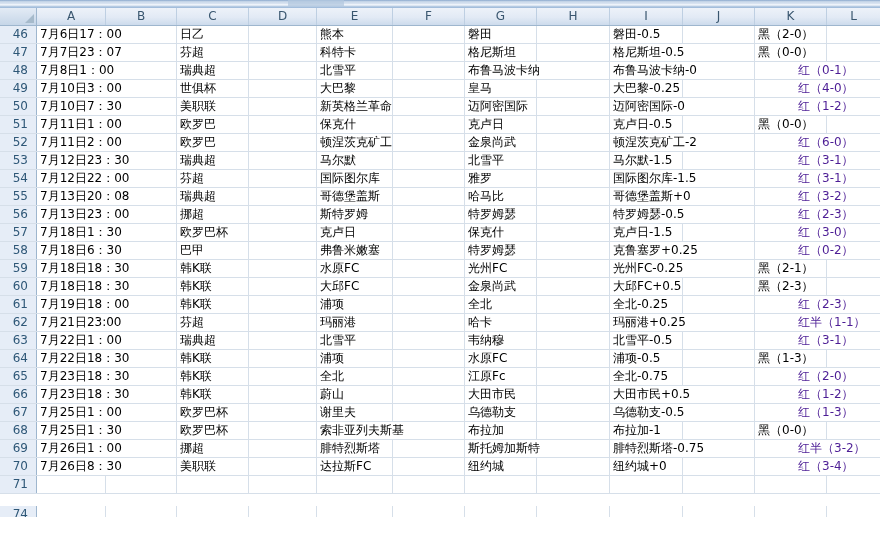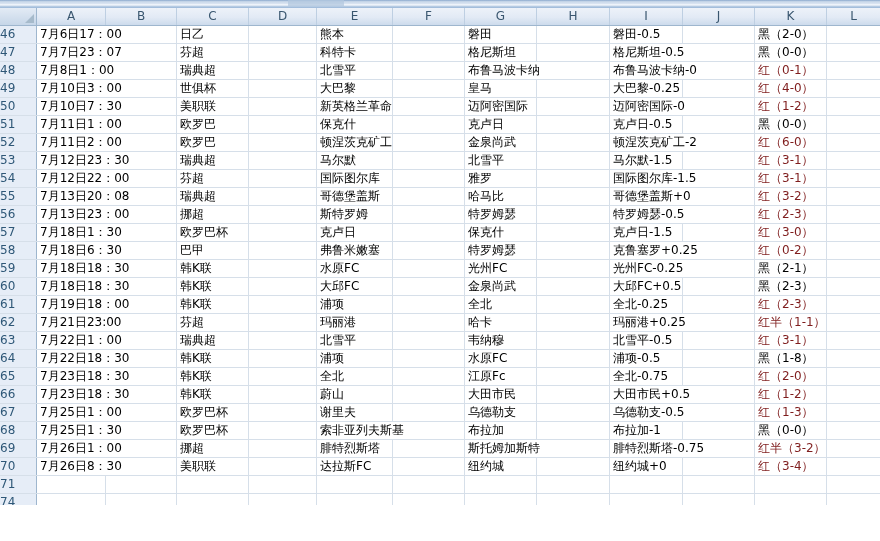--- a/index.html
+++ b/index.html
@@ -37,37 +37,37 @@
     position:relative;
   }
   .corner .tri {
     position:absolute; right:2px; bottom:2px;
     width:0; height:0;
     border-left:9px solid transparent;
     border-bottom:9px solid #A6BACB;
   }
   
   .row { display:flex; height:18px; border-bottom:1px solid #D6DFE9; background:#fff; }
-  .row.partial { height:11px; border-bottom:none; overflow:hidden; }
+  .row.partial { height:11px; border-bottom:none; overflow:hidden;margin-top:12px; }
   .rownum {
     width:37px; flex:none;
     background:#E6EDF7;
     border-right:1px solid #9EB6CE;
-    color:#2E5777; padding-right:8px;
+    color:#2E5777; text-align:right; padding-right:8px;
     line-height:17px; font-size:12px;
   }
   .cell {
     flex:none; line-height:17px;
     border-right:1px solid #D6DFE9;
     padding-left:3px;
     white-space:nowrap; overflow:visible;
     color:#000;
   }
   .cell span { position:relative; z-index:2; background:#fff; display:inline-block; line-height:17px; }
-  .cell.red span { color:#7f1d1d; }
+  .cell.red span { color:#4c1d95;margin-left:40px; }
   
   .ca{width:69px}.cb{width:71px}.cc{width:72px}.cd{width:68px}.ce{width:76px}.cf{width:72px}
   .cg{width:72px}.ch{width:73px}.ci{width:73px}.cj{width:72px}.ck{width:72px}.cl{width:53px; border-right:none;}
   .hcell.ca{width:69px}.hcell.cb{width:71px}.hcell.cc{width:72px}.hcell.cd{width:68px}.hcell.ce{width:76px}.hcell.cf{width:72px}
   .hcell.cg{width:72px}.hcell.ch{width:73px}.hcell.ci{width:73px}.hcell.cj{width:72px}.hcell.ck{width:72px}.hcell.cl{width:53px;border-right:none;}
 </style>
 </head>
 <body>
 
 <div class="sheet">
@@ -368,21 +368,21 @@
         <div class="cell ca"><span>7月22日18：30</span></div>
         <div class="cell cb"></div>
         <div class="cell cc"><span>韩K联</span></div>
         <div class="cell cd"></div>
         <div class="cell ce"><span>浦项</span></div>
         <div class="cell cf"></div>
         <div class="cell cg"><span>水原FC</span></div>
         <div class="cell ch"></div>
         <div class="cell ci"><span>浦项-0.5</span></div>
         <div class="cell cj"></div>
-        <div class="cell ck"><span>黑（1-8）</span></div>
+        <div class="cell ck"><span>黑（1-3）</span></div>
         <div class="cell cl"></div>
       </div>
       <div class="row">
         <div class="rownum">65</div>
         <div class="cell ca"><span>7月23日18：30</span></div>
         <div class="cell cb"></div>
         <div class="cell cc"><span>韩K联</span></div>
         <div class="cell cd"></div>
         <div class="cell ce"><span>全北</span></div>
         <div class="cell cf"></div>

